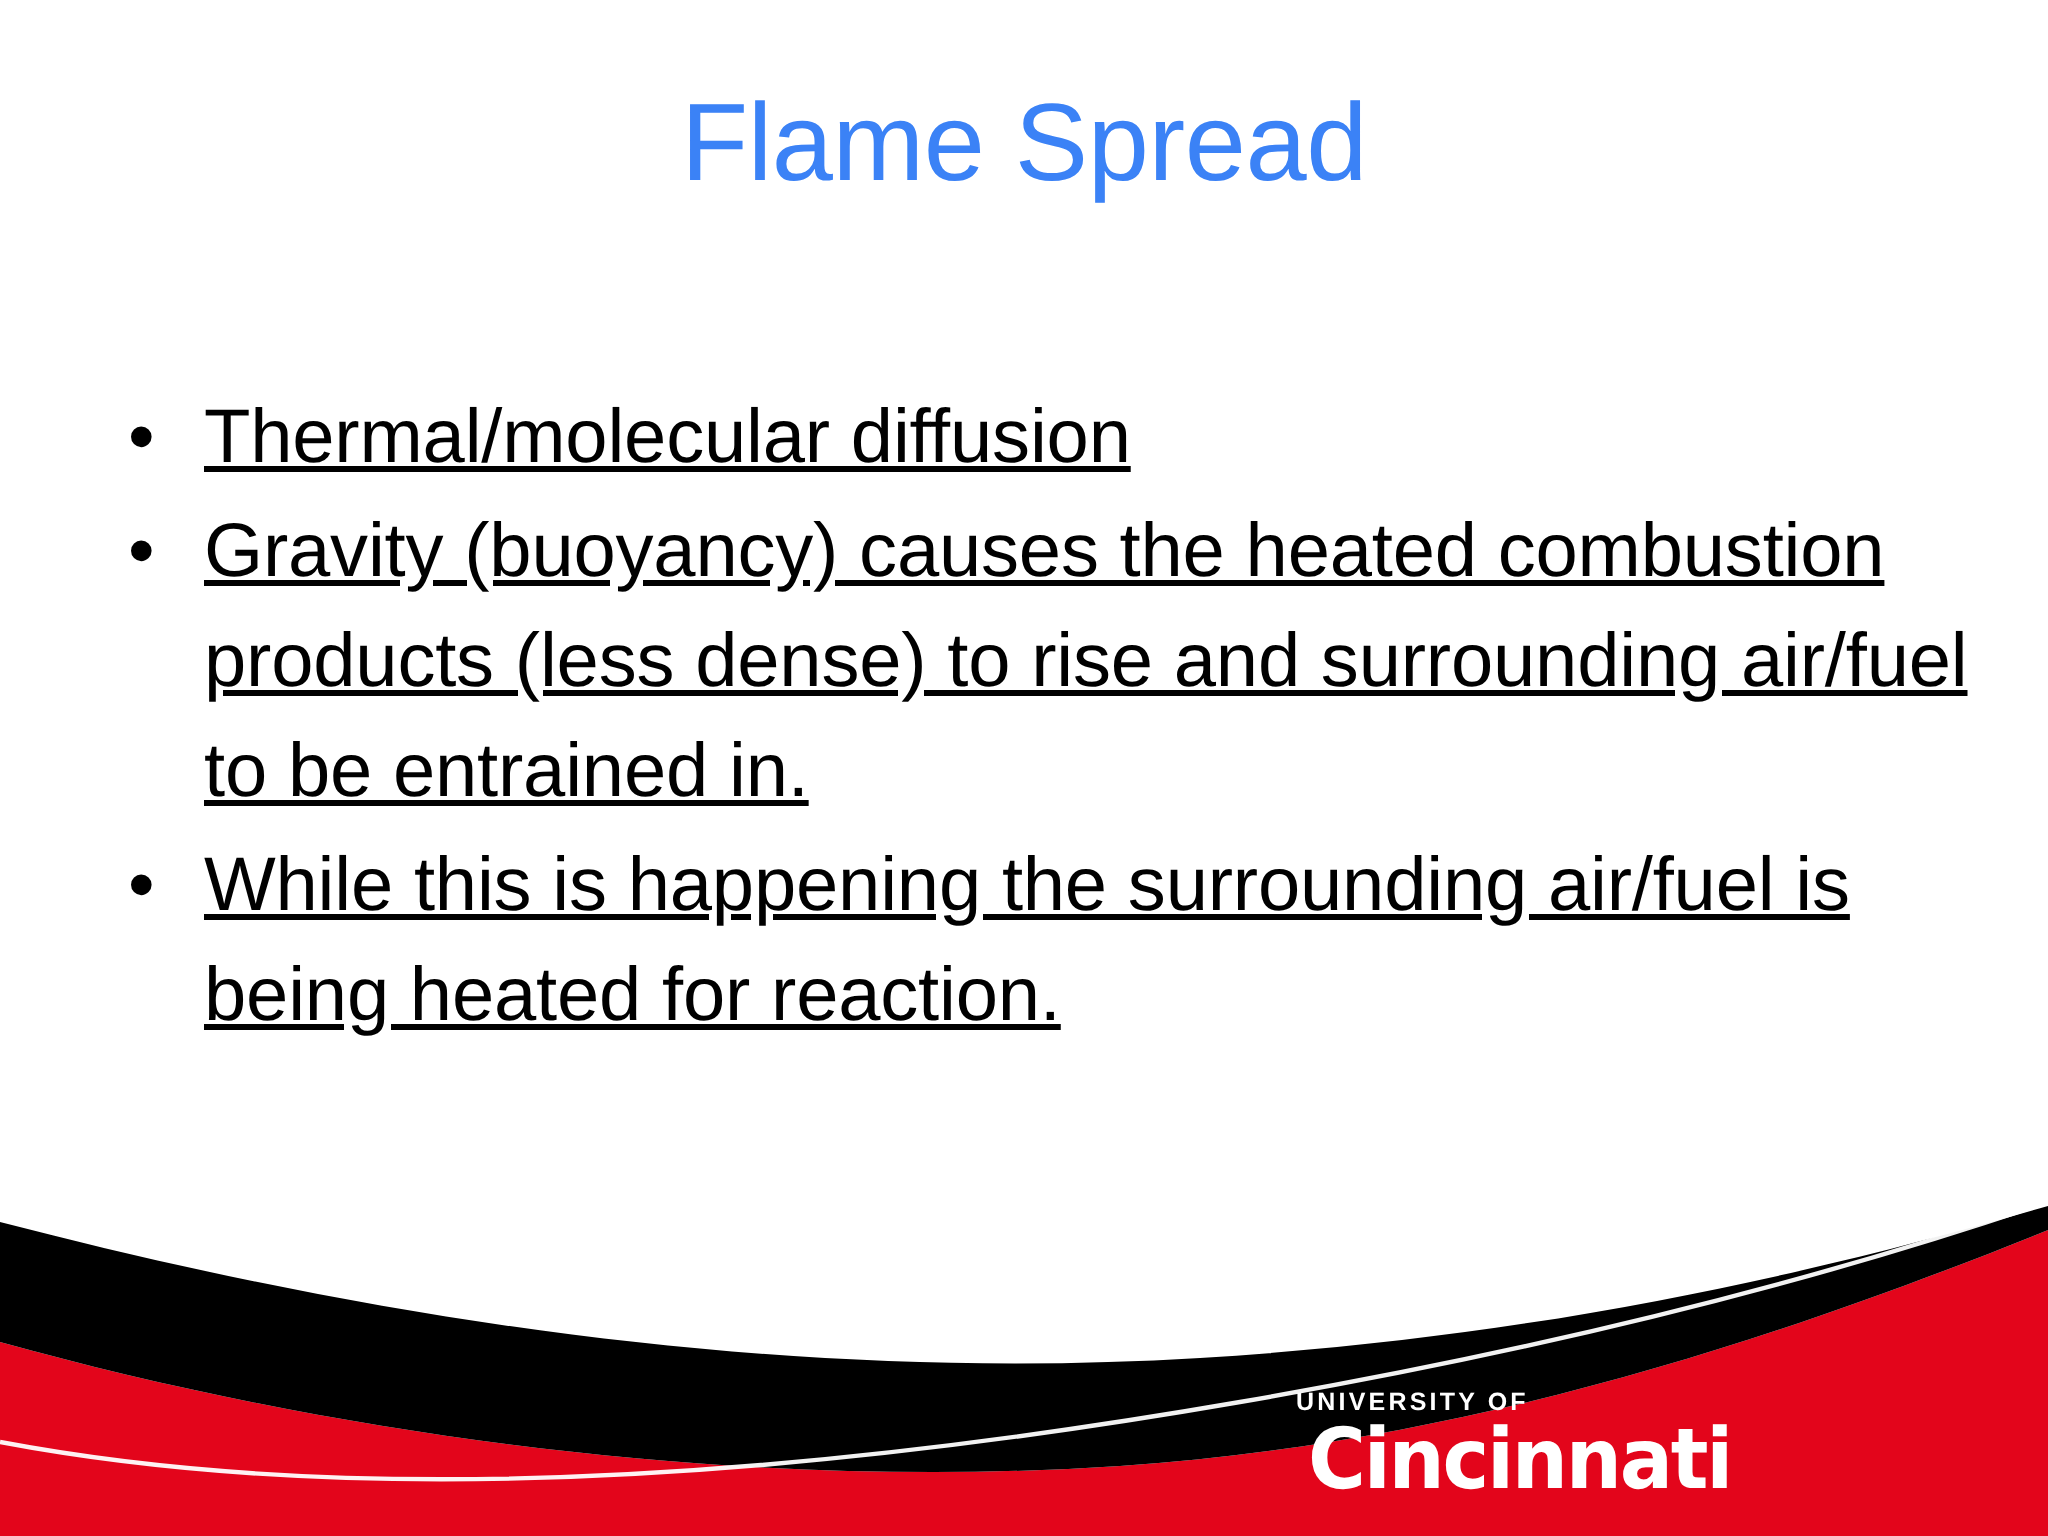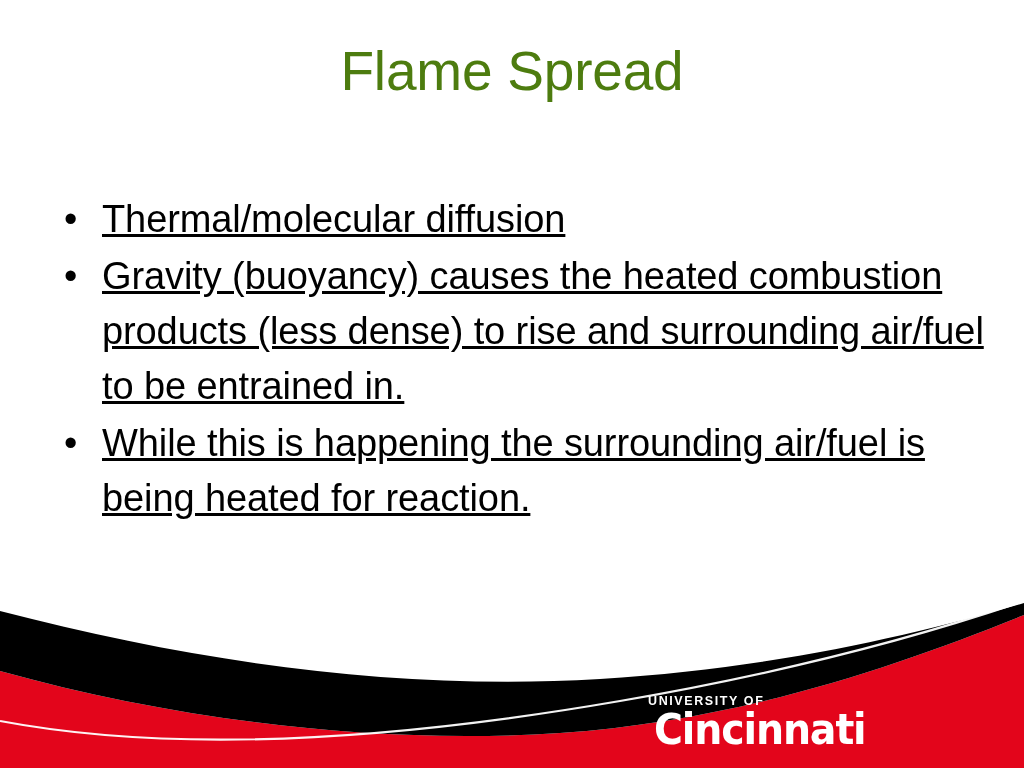--- a/index.html
+++ b/index.html
@@ -29,21 +29,21 @@
   
   .slide-title {
     position: absolute;
     top: 42px;
     left: 0;
     width: 1024px;
     text-align: center;
     font-size: 55px;
     font-weight: 400;
     line-height: 1.08;
-    color: #4d7c0f;
+    color: #3b82f6;
     letter-spacing: -0.2px;
     white-space: nowrap;
   }
 
   
   .body-list {
     position: absolute;
     top: 192px;
     left: 58px;
     width: 930px;

